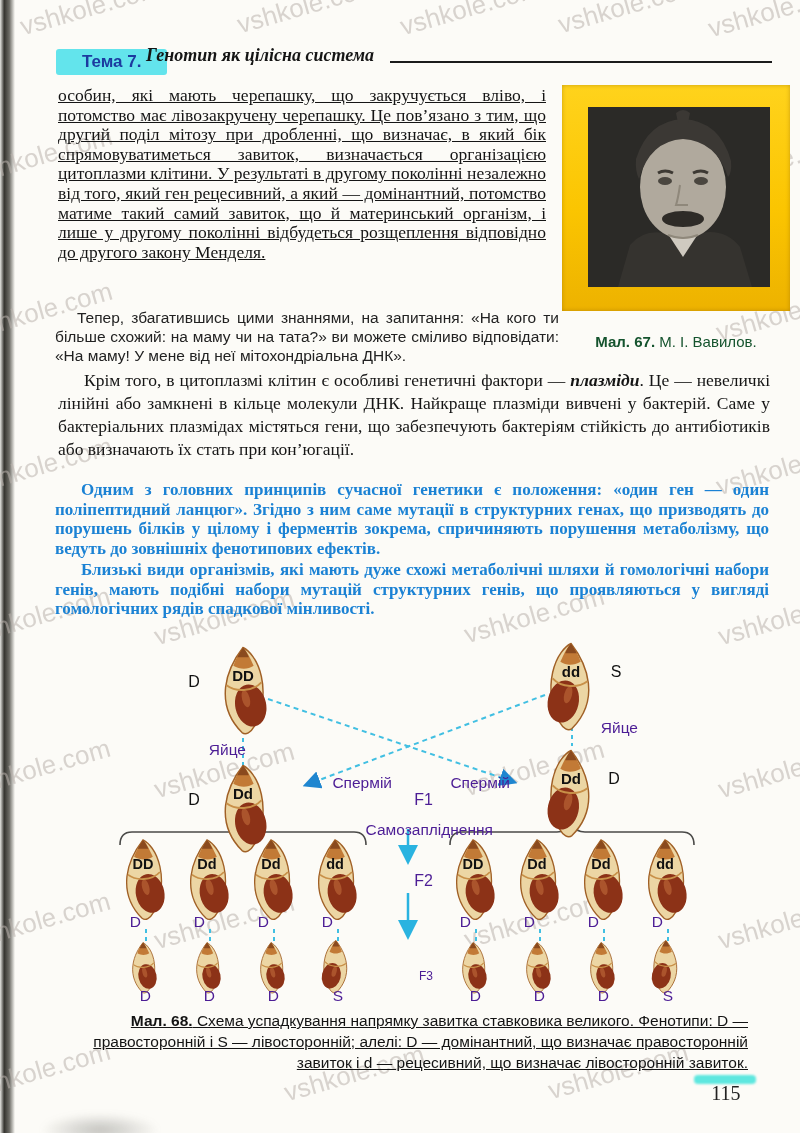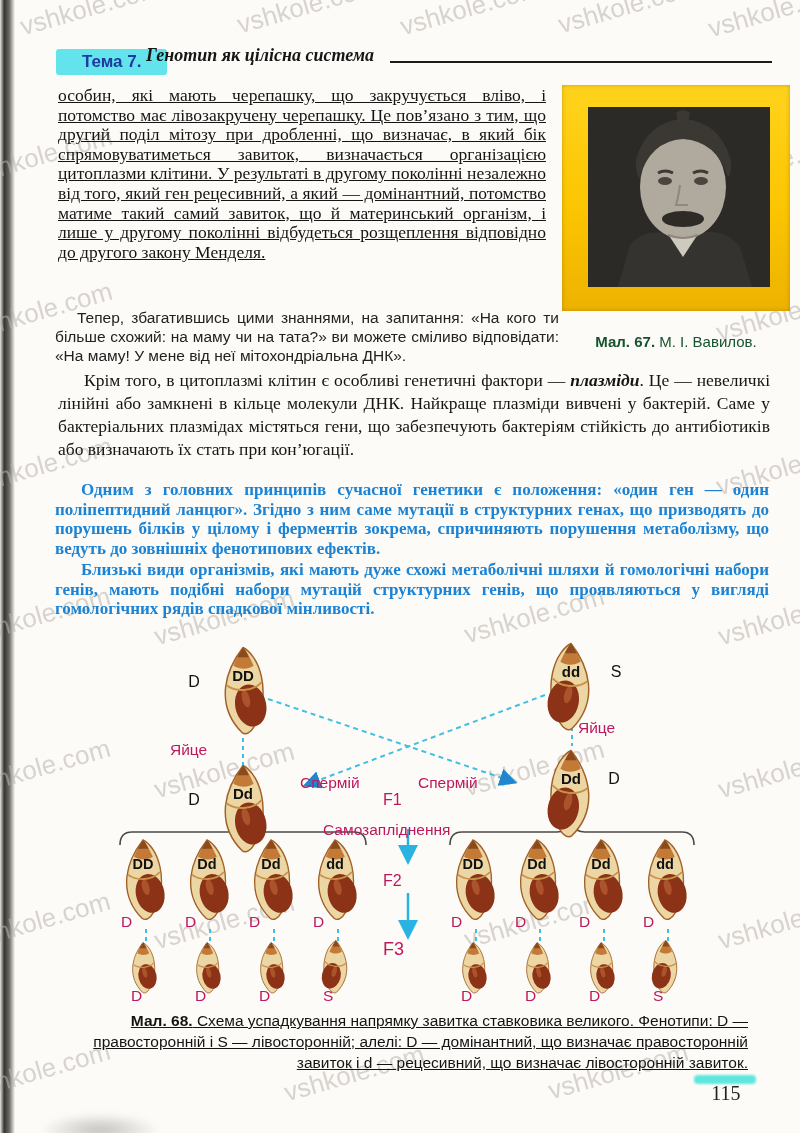--- a/index.html
+++ b/index.html
@@ -37,21 +37,21 @@
   .cap67 b{font-weight:bold;}
   
   .fig{position:absolute;left:0;top:633px;width:800px;height:382px;}
   .fig svg.overlay{position:absolute;left:0;top:0;width:800px;height:382px;}
   .snail{position:absolute;}
   .snail svg.shell{position:absolute;left:0;top:0;width:100%;height:100%;}
   .snail.flip svg.shell{transform:scaleX(-1);}
   .geno{position:absolute;left:0;top:24%;width:100%;text-align:center;
         font:bold 15px "Liberation Sans","DejaVu Sans",sans-serif;color:#101010;}
   .f2 .geno{top:21%;font-size:14.5px;}
-  .dlab{position:absolute;font:15.5px "Liberation Sans","DejaVu Sans",sans-serif;color:#be185d;text-align:left;}
+  .dlab{position:absolute;font:15.5px "Liberation Sans","DejaVu Sans",sans-serif;color:#4c1d95;text-align:right;}
   .genlab{position:absolute;font:16px "Liberation Sans","DejaVu Sans",sans-serif;color:#111;text-align:center;}
   
   .cap68{position:absolute;left:56px;top:1010px;width:692px;text-align:right;
          font:15.5px/21px "Liberation Sans","DejaVu Sans",sans-serif;color:#131313;text-decoration:underline;}
   .cap68 b{font-weight:bold;}
   
   .pagebar{position:absolute;left:694px;top:1075px;width:62px;height:9px;border-radius:4px;
            background:#5ee7df;filter:blur(1px);}
   .pagenum{position:absolute;left:698px;top:1082px;width:56px;text-align:center;
            font:20px "Liberation Serif",serif;color:#222;}
@@ -196,21 +196,21 @@
     </div>
     <span class="genlab" style="left:182px;top:158px;width:24px">D</span>
     <span class="genlab" style="left:602px;top:137px;width:24px">D</span>
 
     <span class="dlab" style="left:300px;top:141px;width:92px">Спермій</span>
     <span class="dlab" style="left:418px;top:141px;width:92px">Спермій</span>
 
     <span class="dlab" style="left:383px;top:158px;width:50px;font-size:16px">F1</span>
     <span class="dlab" style="left:323px;top:188px;width:170px">Самозапліднення</span>
     <span class="dlab" style="left:383px;top:239px;width:50px;font-size:16px">F2</span>
-    <span class="dlab" style="left:383px;top:306px;width:50px;font-size:18px">F3</span>
+    <span class="dlab" style="left:383px;top:336px;width:50px;font-size:12px">F3</span>
 
     <div class="snail f2" style="left:116px;top:206px;width:54px;height:82px">
       <svg class="shell" viewBox="0 0 60 92">
           <use href="#shell"></use>
         </svg>
       <span class="geno">DD</span>
     </div>
     <div class="snail f2" style="left:180px;top:206px;width:54px;height:82px">
       <svg class="shell" viewBox="0 0 60 92">
           <use href="#shell"></use>

